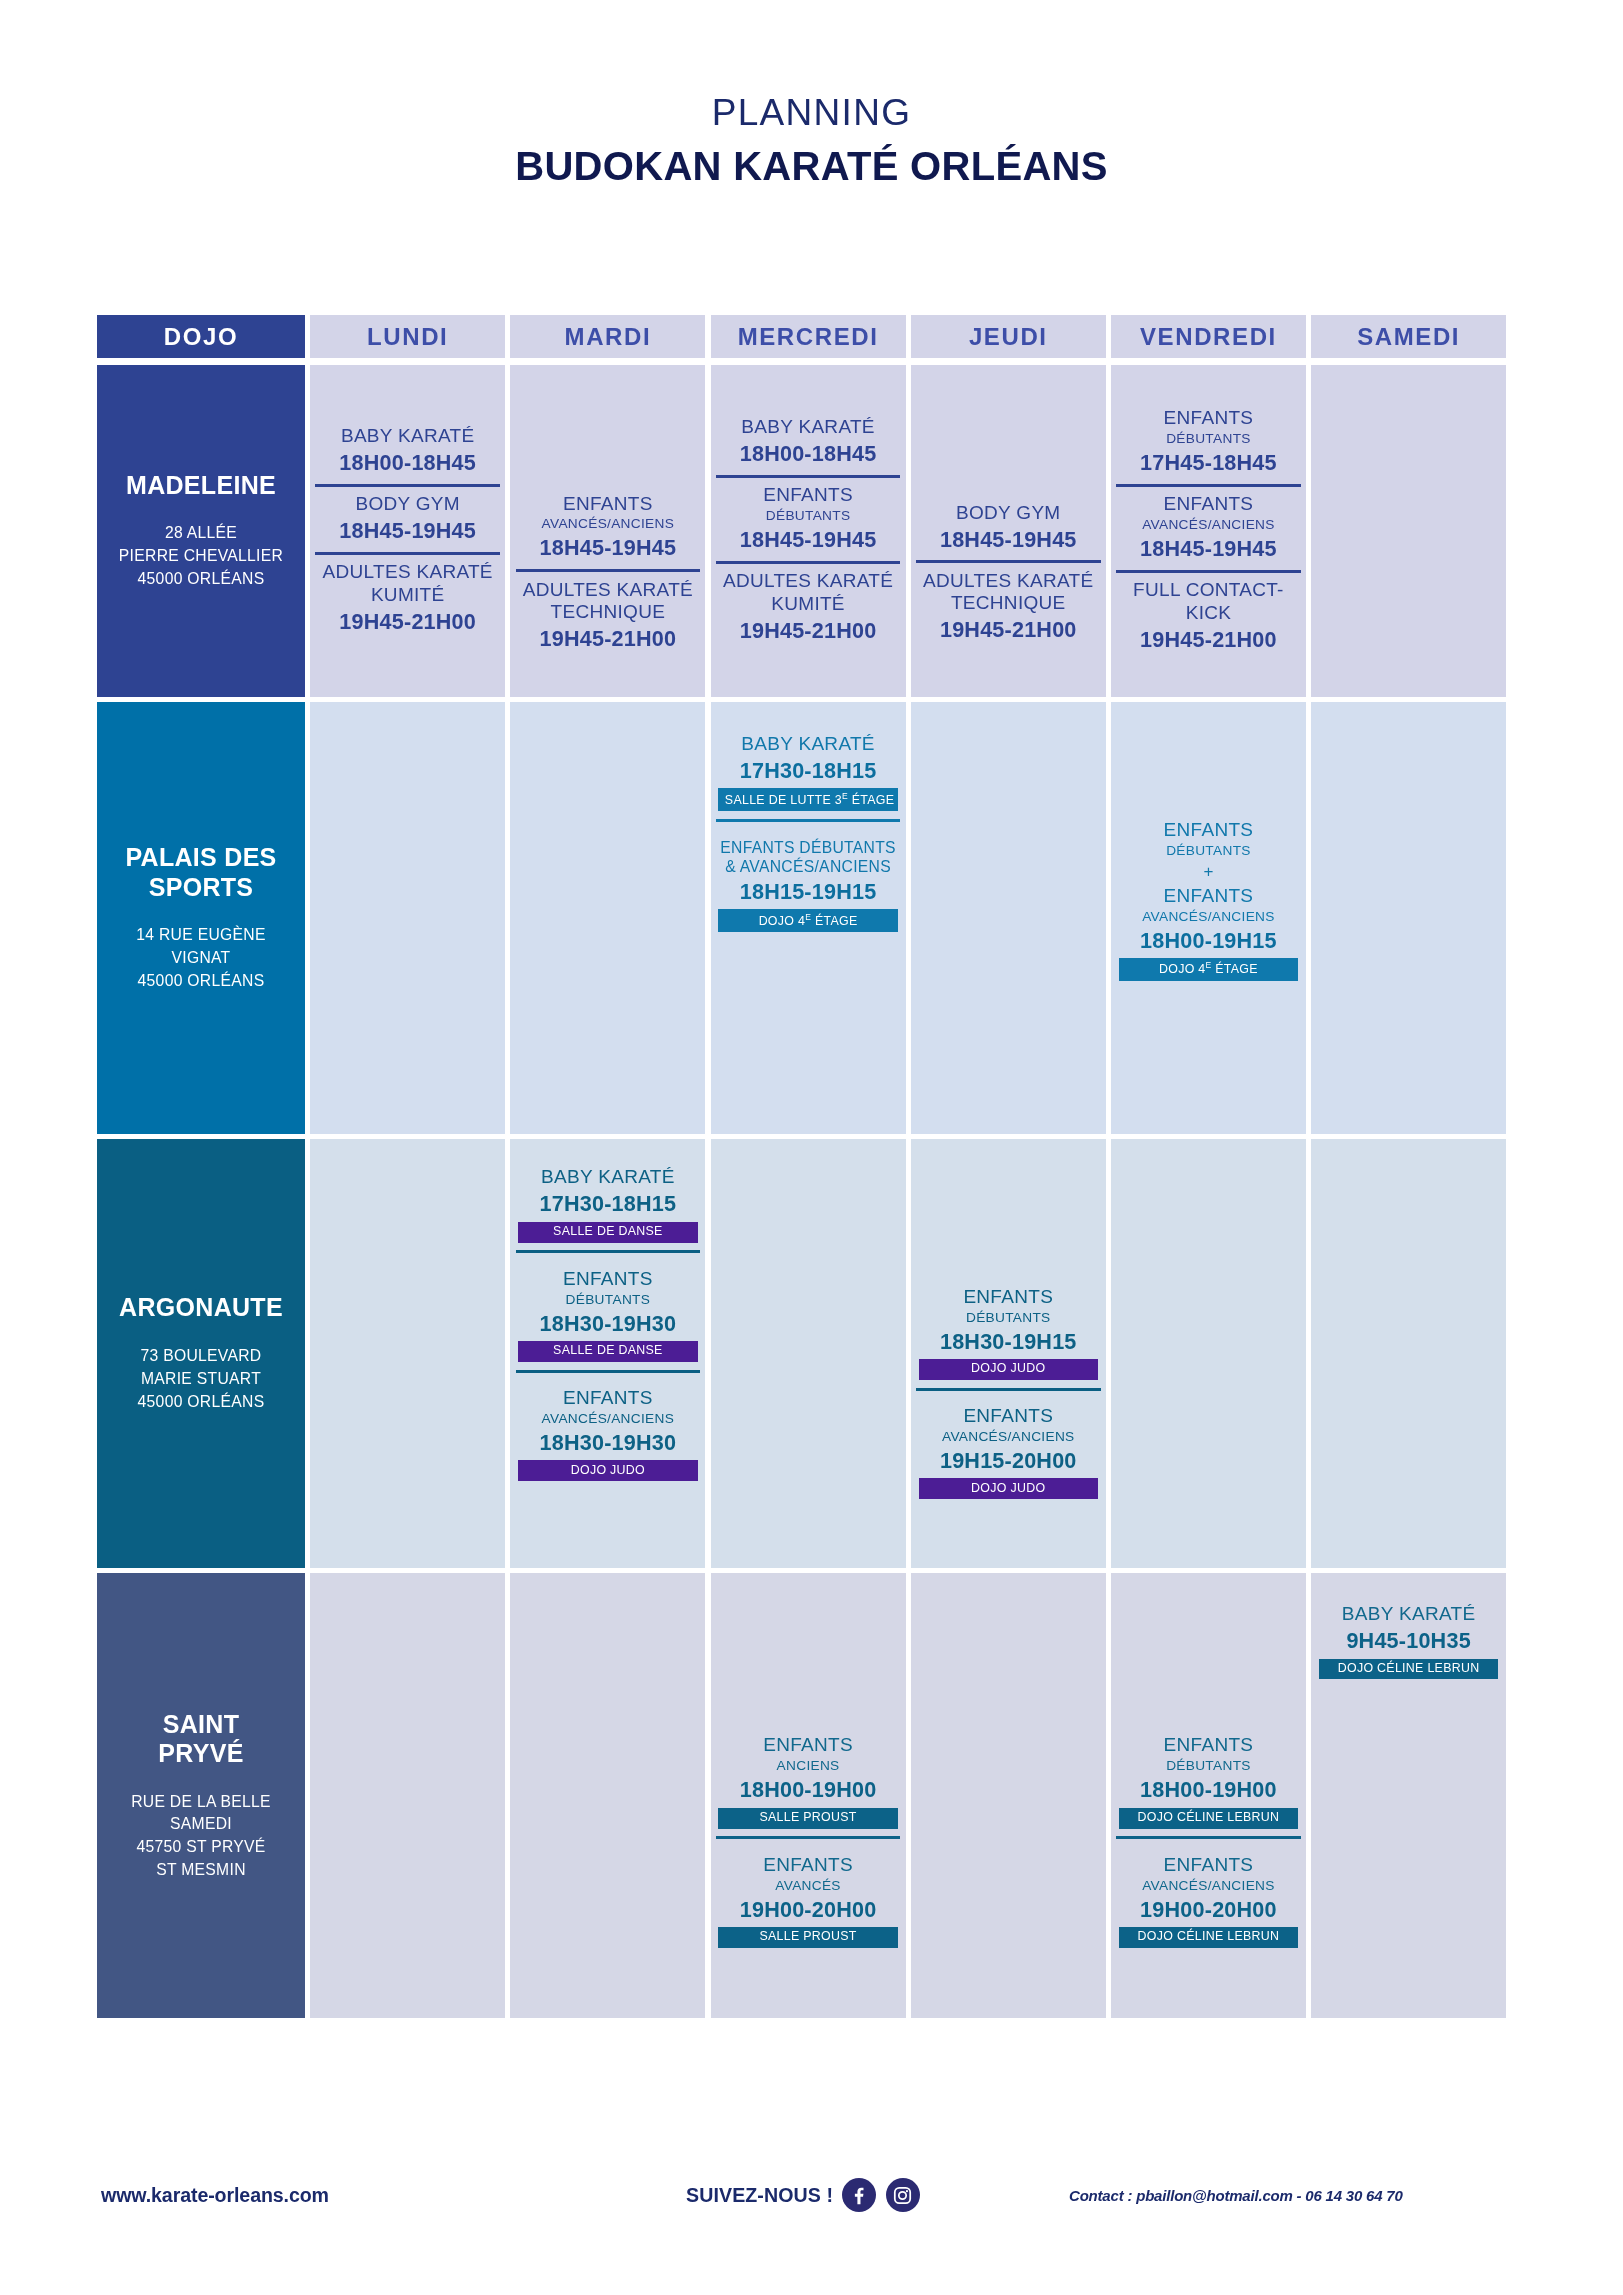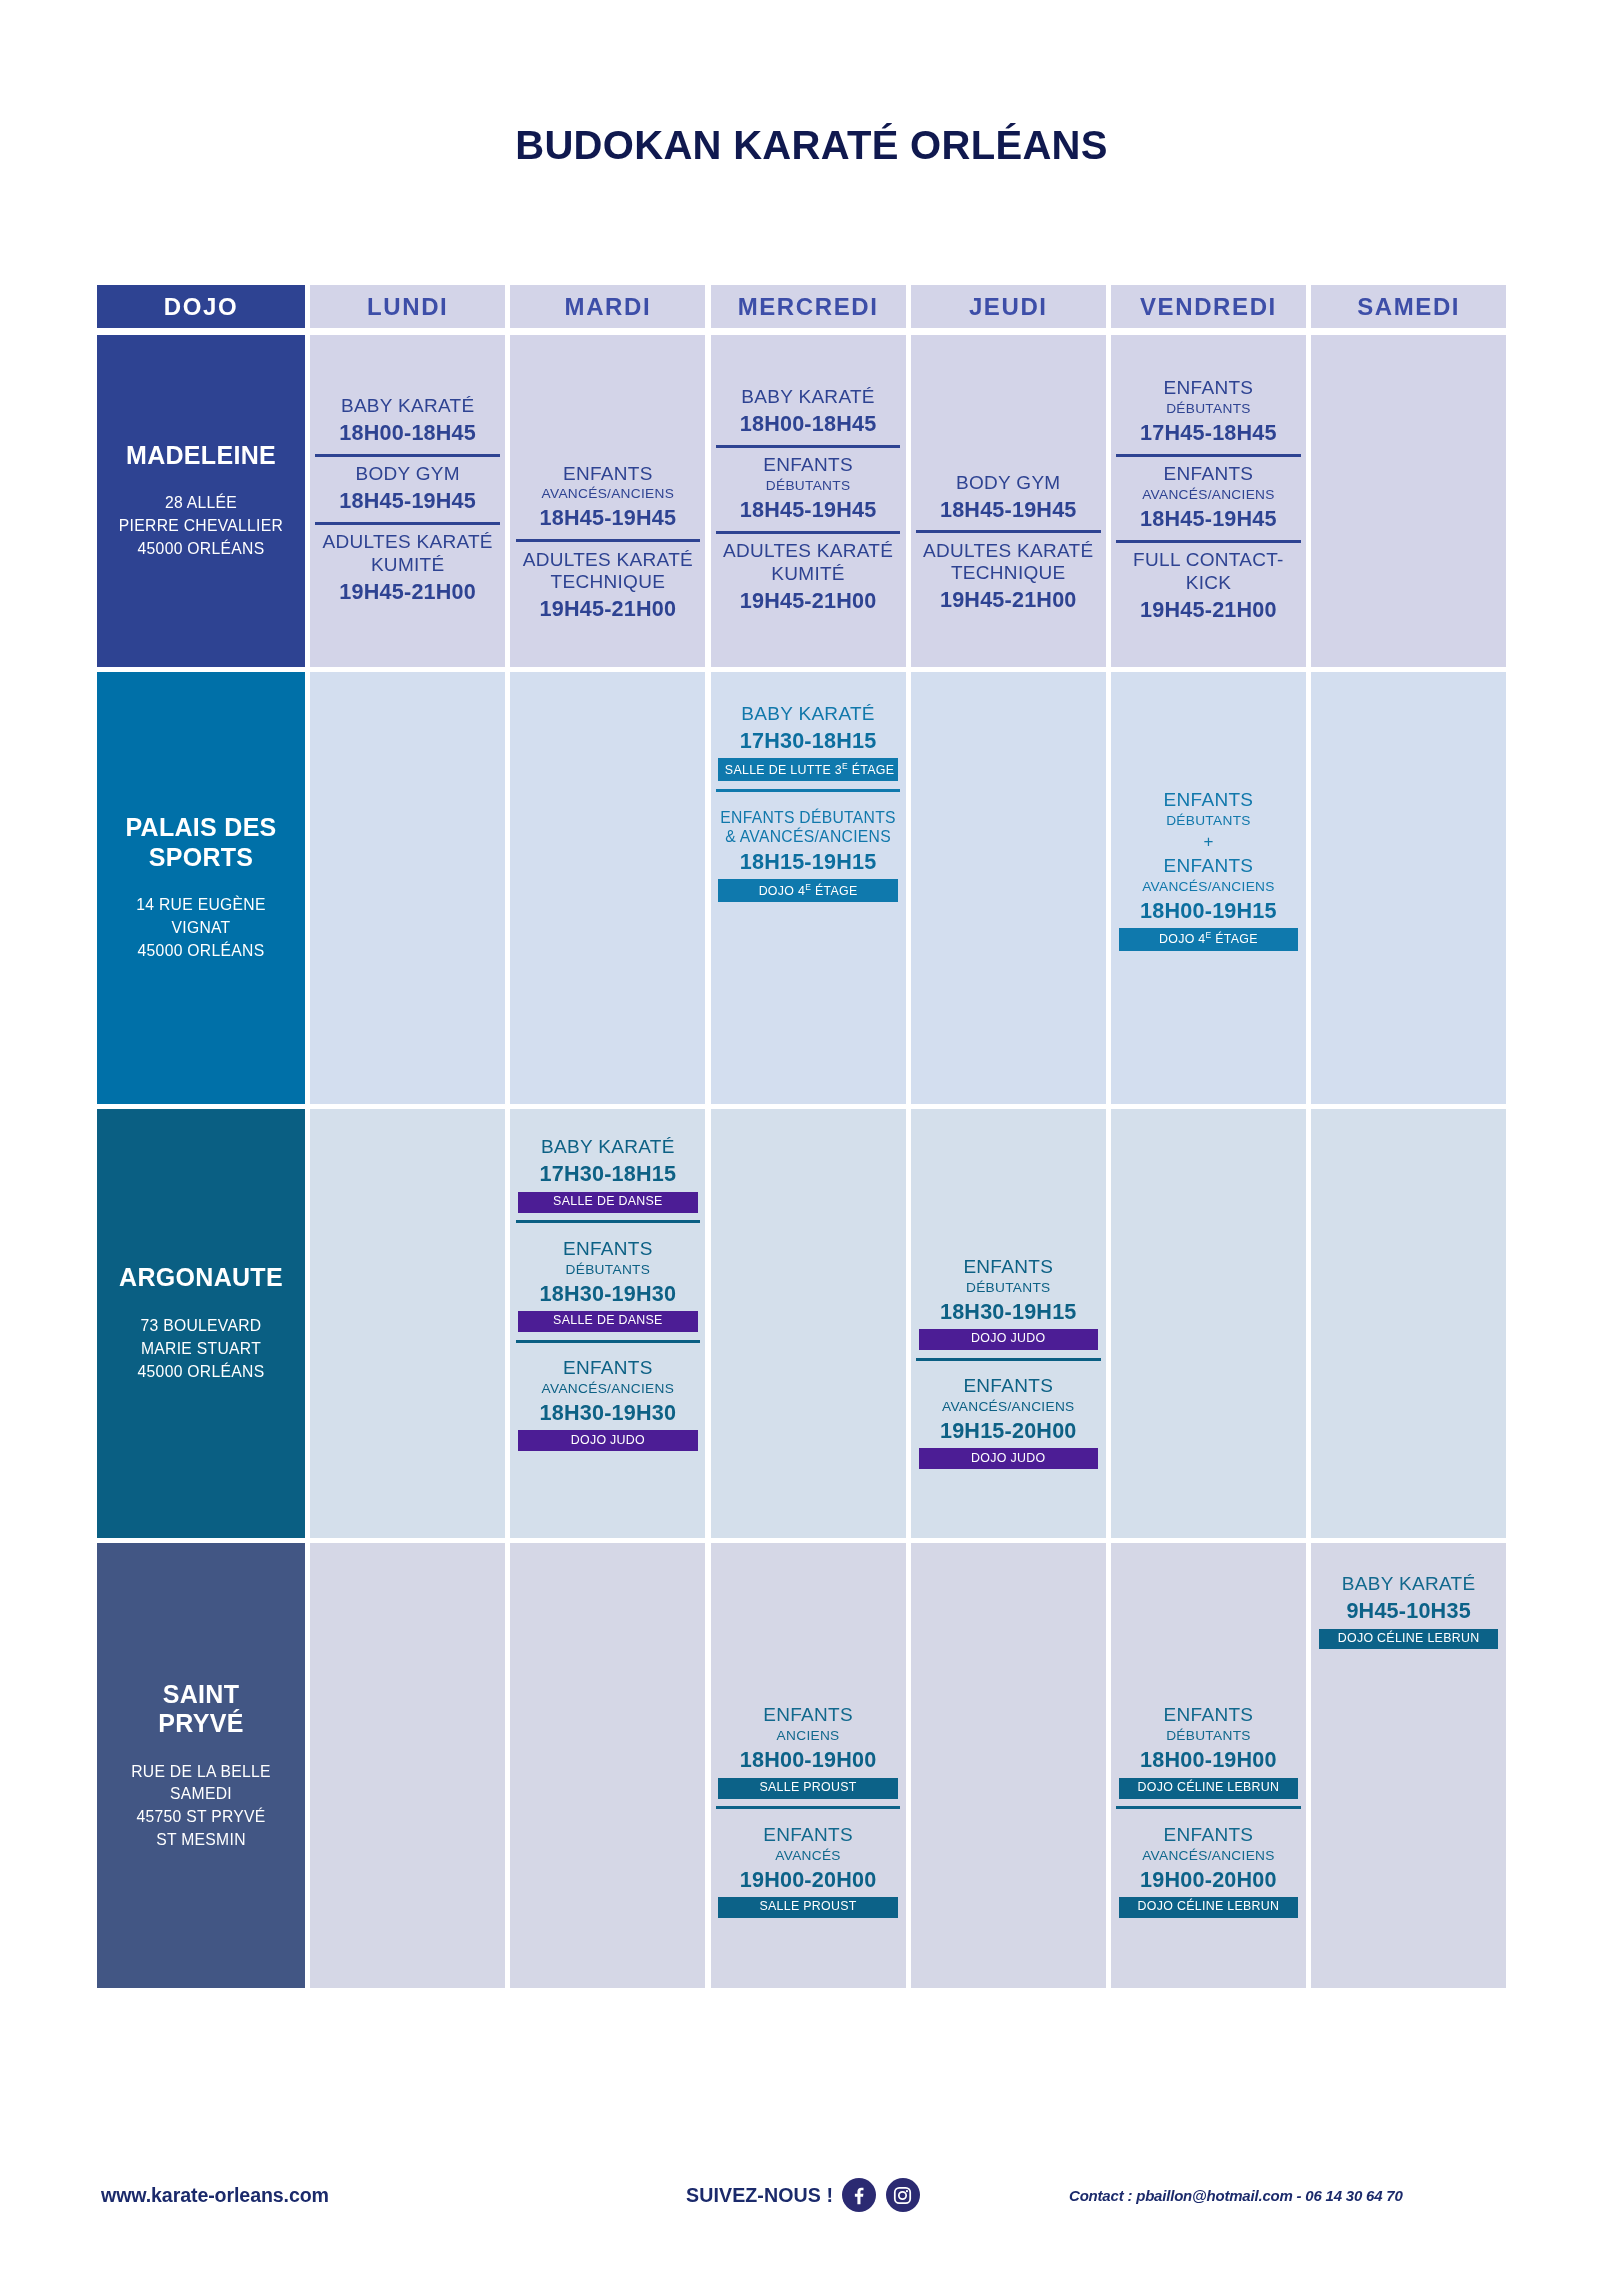--- a/index.html
+++ b/index.html
@@ -56,21 +56,21 @@
     font-weight: 700;
     letter-spacing: 0.3px;
     color: #10194f;
     margin-top: 10.5px;
   }
 
   
   .table {
     position: absolute;
     left: 97px;
-    top: 285px;
+    top: 315px;
     width: 1436px;
   }
   .row {
     display: flex;
     gap: 5.2px;
     margin-bottom: 5.2px;
   }
   .col-dojo  { width: 208px; flex: none; }
   .col-day   { width: 195px; flex: none; }
 
@@ -257,20 +257,21 @@
     letter-spacing: -0.2px;
   }
 </style>
 </head>
 <body>
 
 <div class="page">
 
   <div class="header">
     <div class="title-block">
+      <div class="title-planning">PLANNING</div>
       <div class="title-main">BUDOKAN KARATÉ ORLÉANS</div>
     </div>
   </div>
 
   <div class="table">
 
     <div class="row hdr-row">
       <div class="col-dojo hdr-cell hdr-dojo">DOJO</div>
       <div class="col-day hdr-cell hdr-day">LUNDI</div>
       <div class="col-day hdr-cell hdr-day">MARDI</div>

